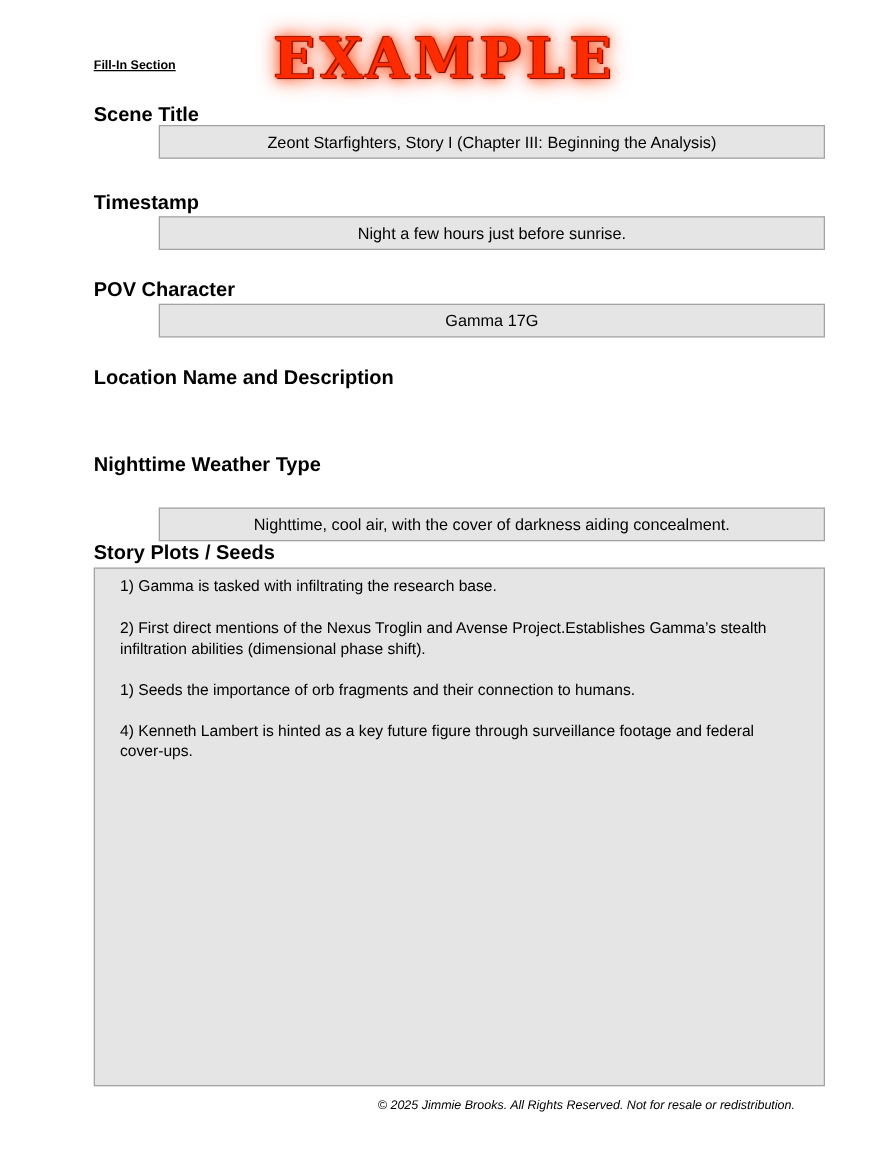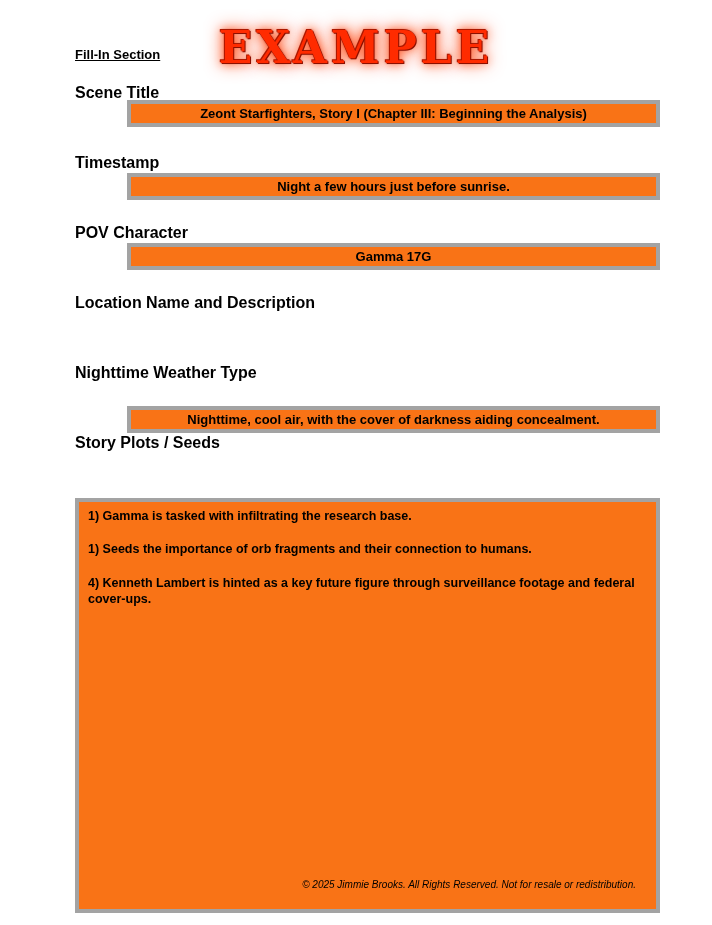--- a/index.html
+++ b/index.html
@@ -9,21 +9,21 @@
     height: 925px;
     background: #ffffff;
     font-family: "Liberation Sans", sans-serif;
     color: #000000;
     overflow: hidden;
   }
   .section-label {
     position: absolute;
     left: 75px;
     top: 47px;
-    font-size: 13px;
+    font-size: 10px;
     font-weight: bold;
     text-decoration: underline;
   }
   .example {
     position: absolute;
     top: 22px;
     left: 0;
     width: 100%;
     text-align: center;
     font-family: "DejaVu Serif", serif;
@@ -45,39 +45,37 @@
     font-size: 16px;
     font-weight: bold;
     white-space: nowrap;
   }
   .fbox {
     position: absolute;
     left: 127px;
     width: 533px;
     height: 27px;
     box-sizing: border-box;
-    background: #f97316;
-    border: 4px solid #a3a3a3;
+    background: #e5e5e5;
+    border: 1px solid #a3a3a3;
     display: flex;
     align-items: center;
     justify-content: center;
     font-size: 13px;
     text-align: center;
-    font-weight: bold;
   }
   .fbox.story {
     left: 75px;
     width: 585px;
     height: 415px;
     display: block;
     text-align: left;
     font-size: 12.5px;
-    padding: 6px 9px;
+    padding: 6px 20px;
     line-height: 1.3;
-    margin-top: 44px;
   }
   .fbox.story p {
     margin: 0 0 17px 0;
   }
   .footer {
     position: absolute;
     top: 878px;
     right: 76px;
     text-align: right;
     font-style: italic;
@@ -104,20 +102,21 @@
   <div class="fbox" style="top:243px">Gamma 17G</div>
 
   <div class="flabel" style="top:294px">Location Name and Description</div>
 
   <div class="flabel" style="top:364px">Nighttime Weather Type</div>
   <div class="fbox" style="top:406px">Nighttime, cool air, with the cover of darkness aiding concealment.</div>
 
   <div class="flabel" style="top:434px">Story Plots / Seeds</div>
   <div class="fbox story" style="top:454px">
     <p>1) Gamma is tasked with infiltrating the research base.</p>
+    <p>2) First direct mentions of the Nexus Troglin and Avense Project.Establishes Gamma’s stealth infiltration abilities (dimensional phase shift).</p>
     <p>1) Seeds the importance of orb fragments and their connection to humans.</p>
     <p>4) Kenneth Lambert is hinted as a key future figure through surveillance footage and federal cover-ups.</p>
   </div>
 
   <div class="footer">
     <div>© 2025 Jimmie Brooks.  All Rights Reserved.  Not for resale or redistribution.</div>
   </div>
 
 </div>
 

